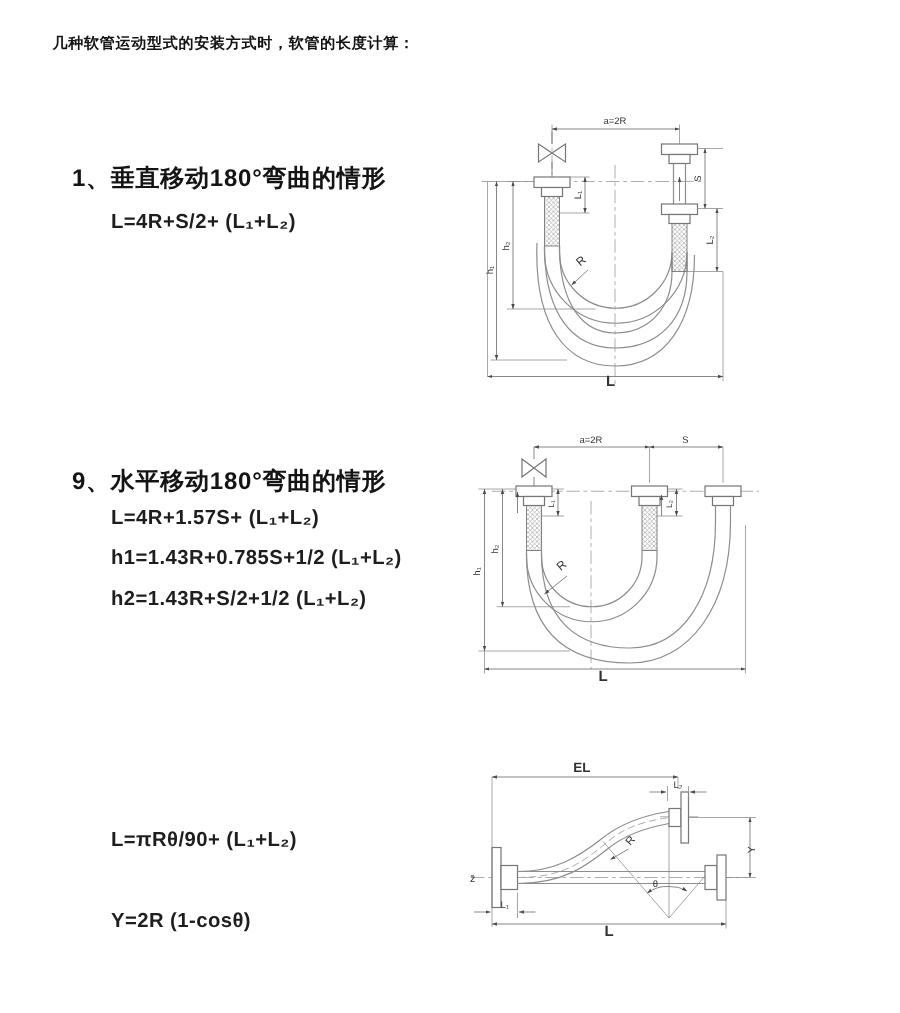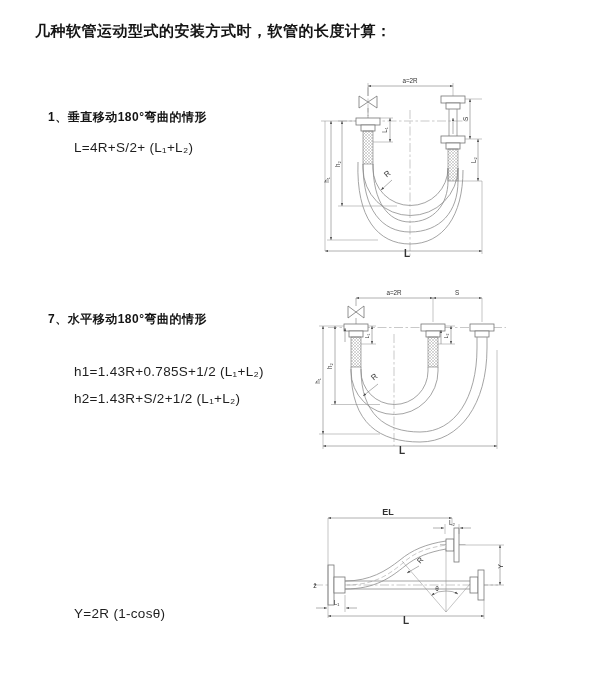--- a/index.html
+++ b/index.html
@@ -1,44 +1,46 @@
 <!DOCTYPE html>
 <html><head>
 <meta charset="utf-8">
 <style>
   html,body{margin:0;padding:0;background:#fff;}
   .page{position:relative;width:600px;height:675px;background:#ffffff;overflow:hidden;
         font-family:"Liberation Sans","DejaVu Sans",sans-serif;color:#1a1a1a;}
-  .doc-title{position:absolute;left:35px;top:22px;font-size:15px;font-weight:600;letter-spacing:.5px;color:#141414;}
-  .sec-heading{position:absolute;font-size:12px;font-weight:600;letter-spacing:.5px;color:#141414;}
-  .formula{position:absolute;font-size:13.5px;font-weight:400;letter-spacing:.3px;color:#1e1e1e;}
+  .doc-title{position:absolute;left:35px;top:22px;font-size:10px;font-weight:600;letter-spacing:.5px;color:#141414;}
+  .sec-heading{position:absolute;font-size:16px;font-weight:600;letter-spacing:.5px;color:#141414;}
+  .formula{position:absolute;font-size:13.5px;font-weight:700;letter-spacing:.3px;color:#1e1e1e;}
   .diag{position:absolute;}
   .diag text{fill:#333;font-family:"Liberation Sans","DejaVu Sans",sans-serif;}
   .cl{stroke:#a5a5a5;stroke-width:.6;fill:none;stroke-dasharray:9 2.5 2.5 2.5;}
   .hose{stroke:#8d8d8d;stroke-width:.8;fill:none;}
   .fit{stroke:#767676;stroke-width:.8;fill:#ffffff;}
   .dim{stroke:#6f6f6f;stroke-width:.55;fill:none;}
   .ext{stroke:#8a8a8a;stroke-width:.5;fill:none;}
   .lbl{font-size:6.3px;text-anchor:middle;}
   .lblL{font-size:10px;font-weight:700;fill:#111;text-anchor:middle;}
 </style>
 </head>
 <body>
 
 <div class="page">
 
   <div class="doc-title">几种软管运动型式的安装方式时，软管的长度计算：</div>
 
   <div class="sec-heading" style="left:48px;top:109px">1、垂直移动180°弯曲的情形</div>
   <div class="formula" style="left:74px;top:140px">L=4R+S/2+ (L₁+L₂)</div>
 
-  <div class="sec-heading" style="left:48px;top:311px">7、水平移动180°弯曲的情形</div>
+  <div class="sec-heading" style="left:48px;top:311px">9、水平移动180°弯曲的情形</div>
+  <div class="formula" style="left:74px;top:337px">L=4R+1.57S+ (L₁+L₂)</div>
   <div class="formula" style="left:74px;top:364px">h1=1.43R+0.785S+1/2 (L₁+L₂)</div>
   <div class="formula" style="left:74px;top:391px">h2=1.43R+S/2+1/2 (L₁+L₂)</div>
 
+  <div class="formula" style="left:74px;top:552px">L=πRθ/90+ (L₁+L₂)</div>
   <div class="formula" style="left:74px;top:606px">Y=2R (1-cosθ)</div>
 
   <svg class="diag" style="left:312px;top:72px" width="250" height="188" viewBox="0 0 250 188">
     <defs>
       <pattern id="braid1" width="3" height="3" patternUnits="userSpaceOnUse">
         <path d="M0,3 L3,0 M0,0 L3,3" stroke="#9a9a9a" stroke-width="0.4"></path>
       </pattern>
       <marker id="ar1" markerWidth="7" markerHeight="6" refX="6" refY="3" orient="auto-start-reverse">
         <path d="M0,0.9 L6,3 L0,5.1 Z" fill="#4a4a4a"></path>
       </marker>

